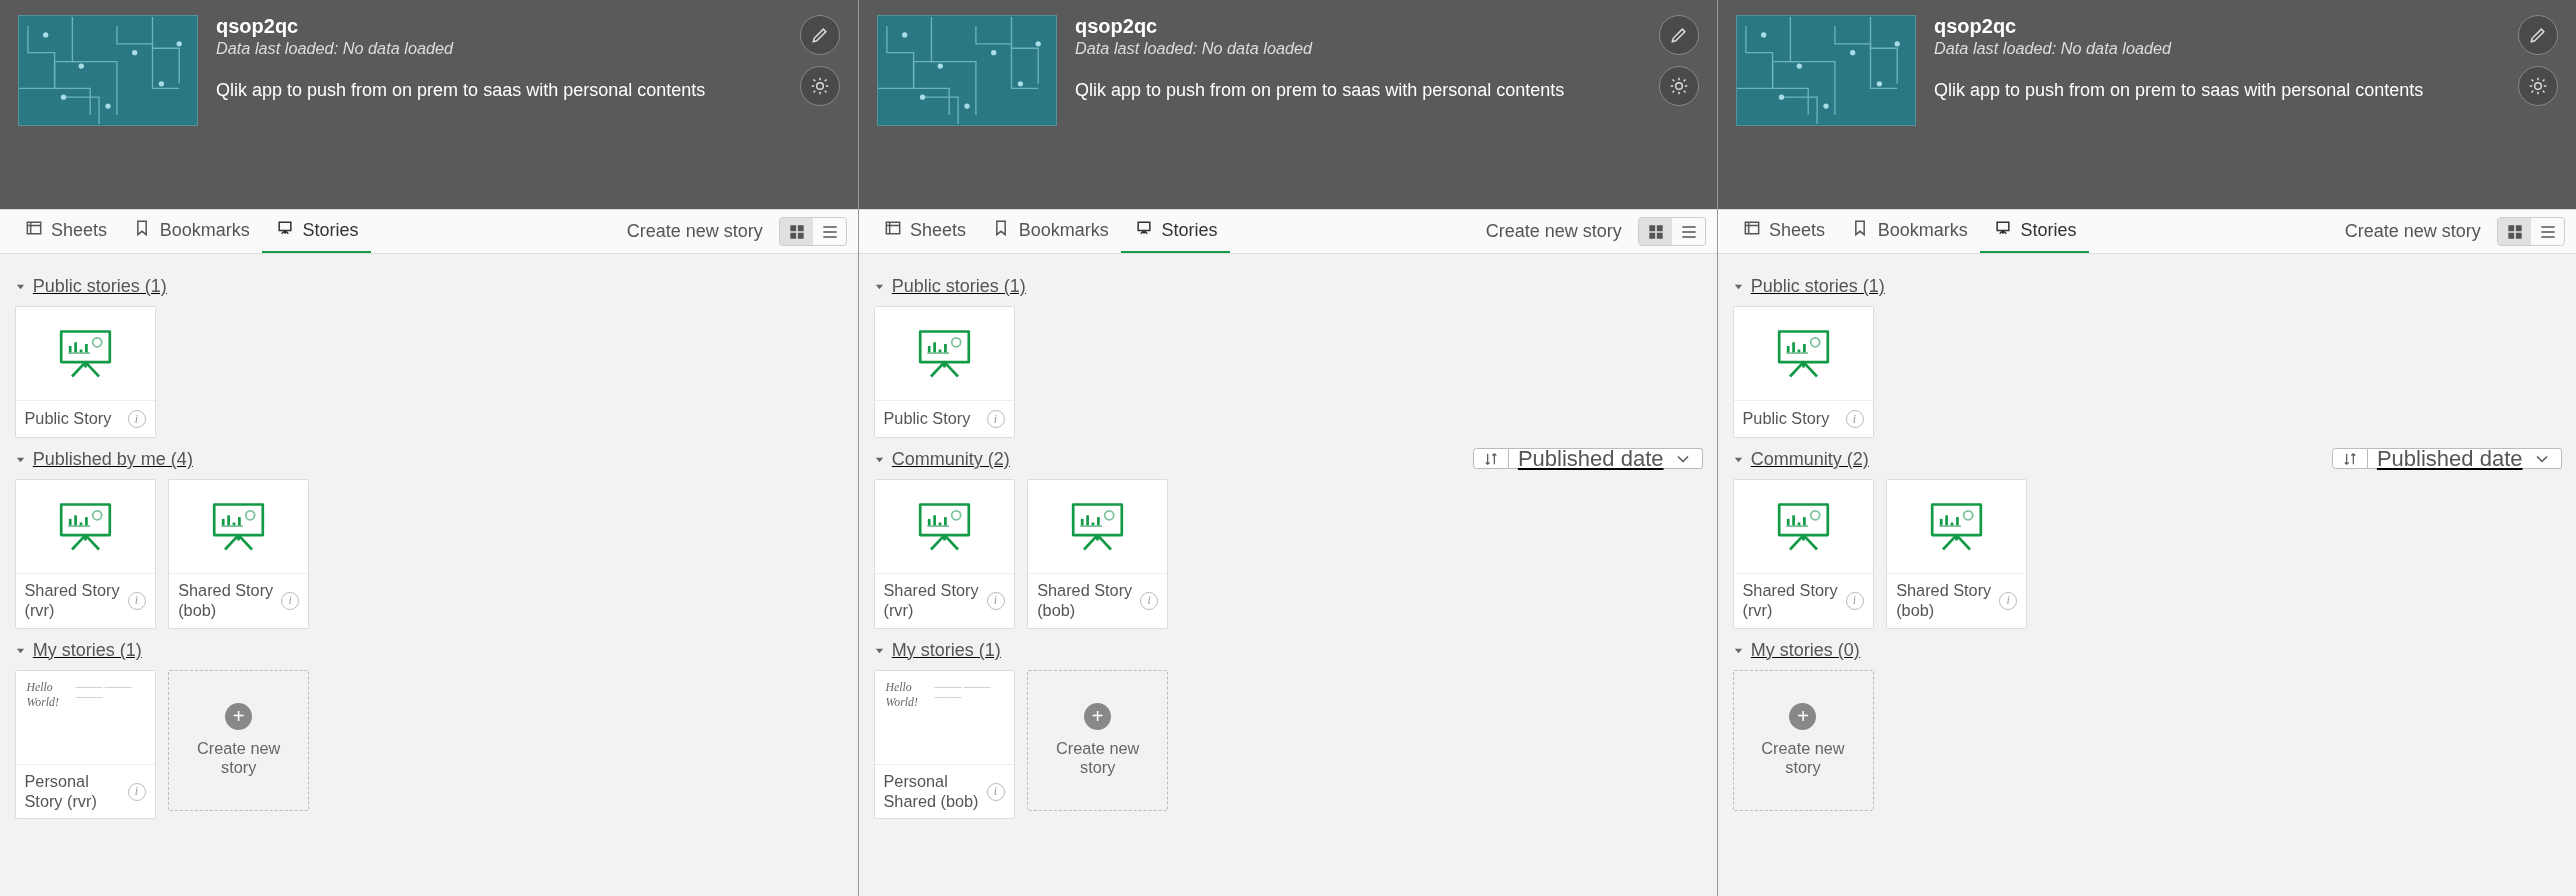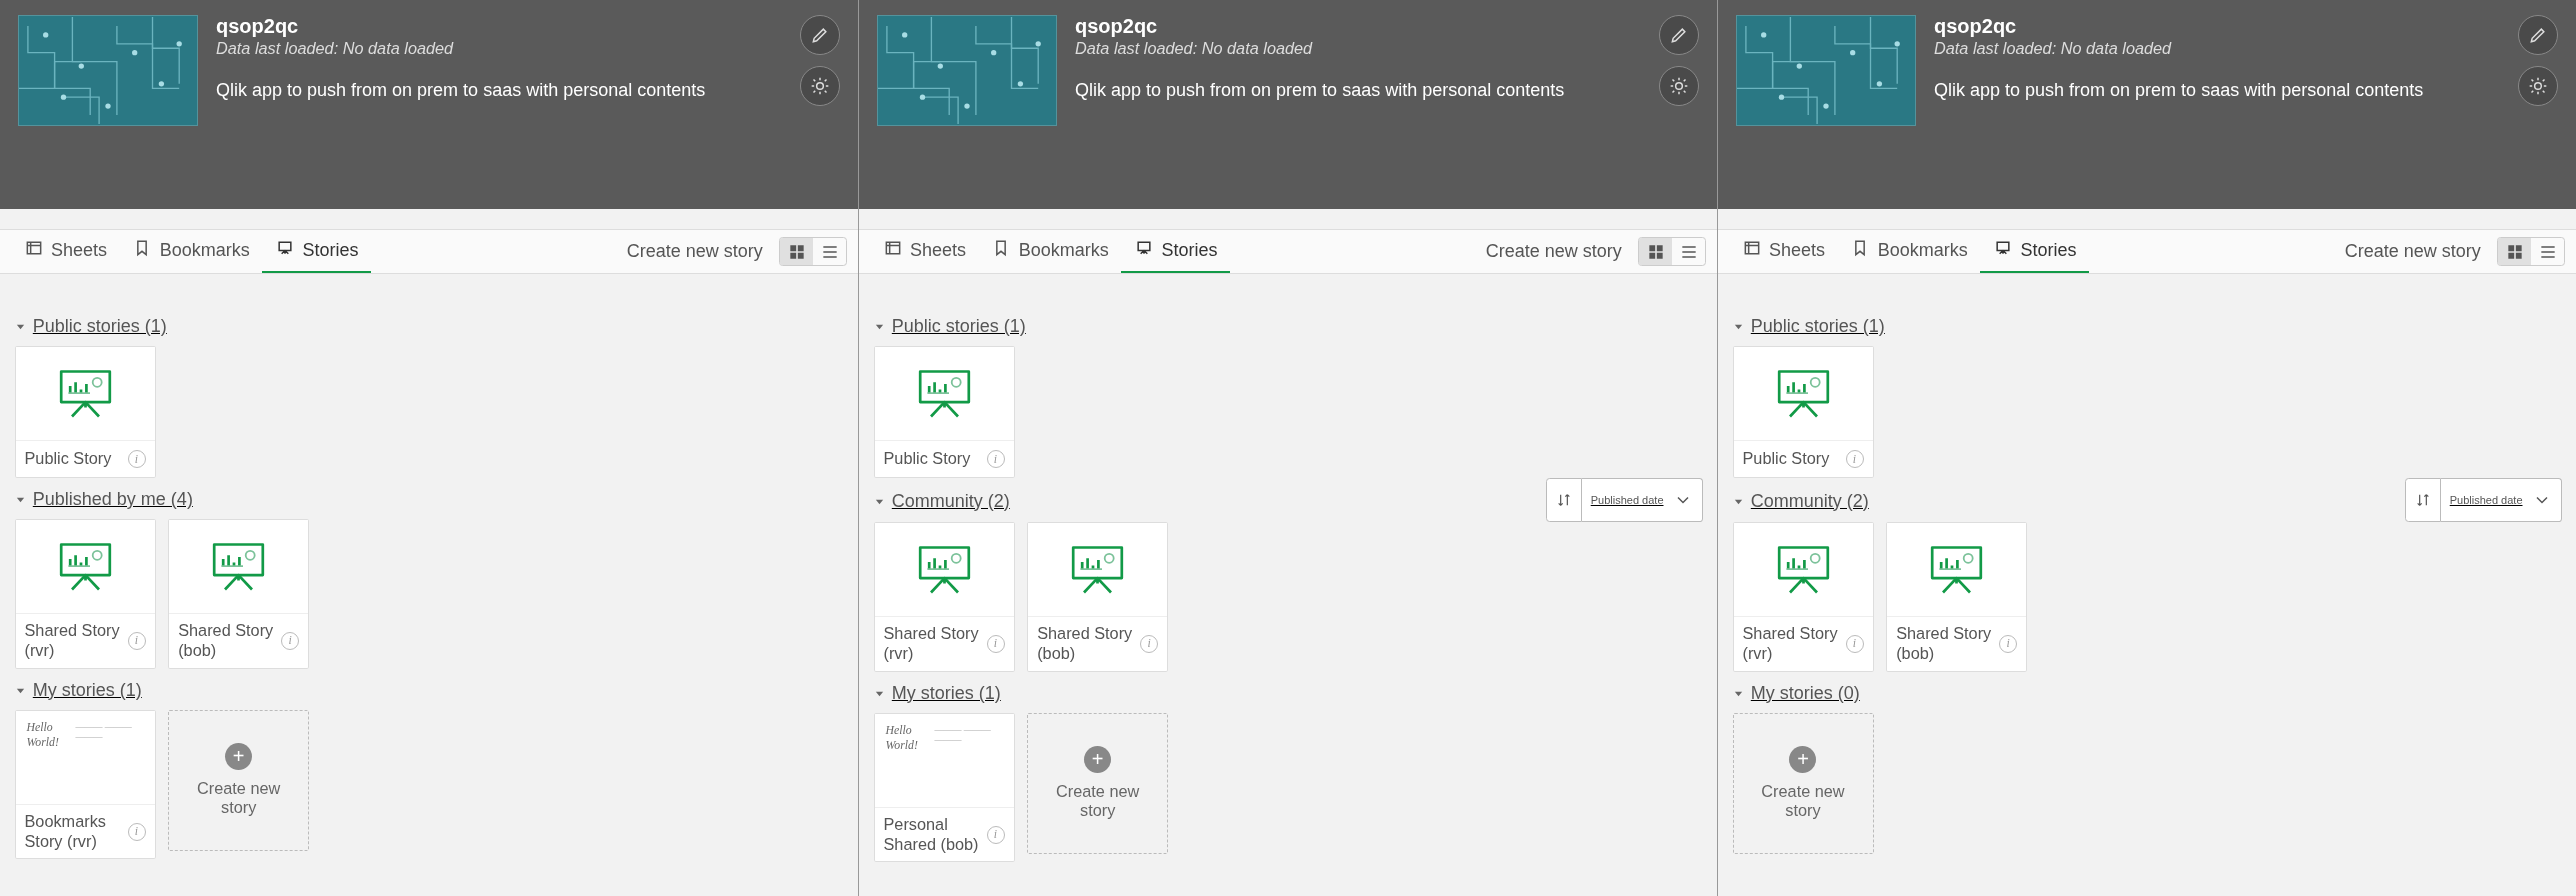--- a/index.html
+++ b/index.html
@@ -1,17 +1,17 @@
 <!DOCTYPE html>
 <html style="font-size:14.5px"><head>
 <meta charset="utf-8">
 <style>
   * { box-sizing: border-box; margin: 0; padding: 0; font-family: Arial, Helvetica, sans-serif; }
   body { background: #f2f2f2; width: 2576px; height: 896px; overflow: hidden; display: flex; }
-  .panel { flex: 1; border-right: 0.9px solid #999; display: flex; flex-direction: column; background: #f2f2f2; gap: 20px; }
+  .panel { flex: 1; border-right: 0.9px solid #999; display: flex; flex-direction: column; background: #f2f2f2; }
   .panel:last-child { border-right: none; }
 
   
   .app-header { background: #5a5a5a; color: #fff; padding: 14.5px 18px; display: flex; align-items: flex-start; gap: 18px; height: 209px; }
   .thumb { width: 180px; height: 111px; background: #2a7884; border: 0.9px solid #ffffff33; position: relative; overflow: hidden; flex-shrink: 0; }
   .thumb svg { width: 100%; height: 100%; }
   .app-meta { flex: 1; }
   .app-title { font-size: 20px; font-weight: 600; margin-bottom: 1.8px; }
   .app-sub { font-size: 16.3px; font-style: italic; color: #ddd; margin-bottom: 22px; }
   .app-desc { font-size: 18px; color: #fff; }
@@ -28,21 +28,21 @@
   .view-toggle { display: flex; align-items: center; border: 0.9px solid #ccc; border-radius: 3.6px; overflow: hidden; margin: 7.3px 0; }
   .vt-btn { width: 33px; height: 29px; display: flex; align-items: center; justify-content: center; cursor: pointer; color: #555; }
   .vt-btn.active { background: #e0e0e0; }
 
   
   .content { flex: 1; overflow-y: auto; padding: 11px 14.5px; }
   .group-header { display: flex; align-items: center; gap: 7.3px; font-size: 18px; color: #555; padding: 11px 0 9px; cursor: pointer; }
   .group-header-row { display: flex; align-items: center; text-decoration: underline; }
   .group-header-row .group-header { flex: 1; }
   .sort-controls { display: flex; align-items: center; gap: 0; }
-  .sort-btn { height: 44px; border: 0.9px solid #bbb; background: #fff; font-size: 11px; color: #555; display: flex; align-items: center; padding: 0 9px; cursor: pointer; }
+  .sort-btn { height: 21px; border: 0.9px solid #bbb; background: #fff; font-size: 22px; color: #555; display: flex; align-items: center; padding: 0 9px; cursor: pointer; }
   .sort-btn.icon-only { width: 36px; justify-content: center; border-radius: 3.6px 0 0 3.6px; }
   .sort-btn.drop { border-left: none; border-radius: 0 3.6px 3.6px 0; gap: 9px; }
 
   .cards { display: flex; flex-wrap: wrap; gap: 12.7px; }
   .card { width: 141px; background: #fff; border: 0.9px solid #ddd; border-radius: 1.8px; display: flex; flex-direction: column; overflow: hidden; cursor: pointer; }
   .card-thumb { height: 94px; display: flex; align-items: center; justify-content: center; background: #fff; border-bottom: 0.9px solid #eee; }
   .card-footer { padding: 7.3px 9px; display: flex; align-items: center; gap: 5.4px; min-height: 36px; }
   .card-footer.double { min-height: 49px; }
   .card-title { font-size: 16.3px; color: #555; flex: 1; line-height: 1.2; }
   .info-icon { width: 18px; height: 18px; border: 0.9px solid #bbb; border-radius: 50%; display: flex; align-items: center; justify-content: center; font-size: 11.8px; color: #999; flex-shrink: 0; font-style: italic; font-family: serif; }
@@ -235,21 +235,21 @@
       </div>
       <div class="cards">
         <div class="card">
           <div class="card-thumb">
             <div class="personal-thumb">
               <div class="pt-line1">Hello World!</div>
               <div class="pt-line2">——— ——— ———</div>
             </div>
           </div>
           <div class="card-footer double">
-            <div class="card-title">Bookmarks Story (rvr)</div>
+            <div class="card-title">Personal Story (rvr)</div>
             <div class="info-icon">i</div>
           </div>
         </div>
         <div class="card create">
           <div class="create-inner">
             <div class="plus-circle">+</div>
             <div class="create-text">Create new<br>story</div>
           </div>
         </div>
       </div>

